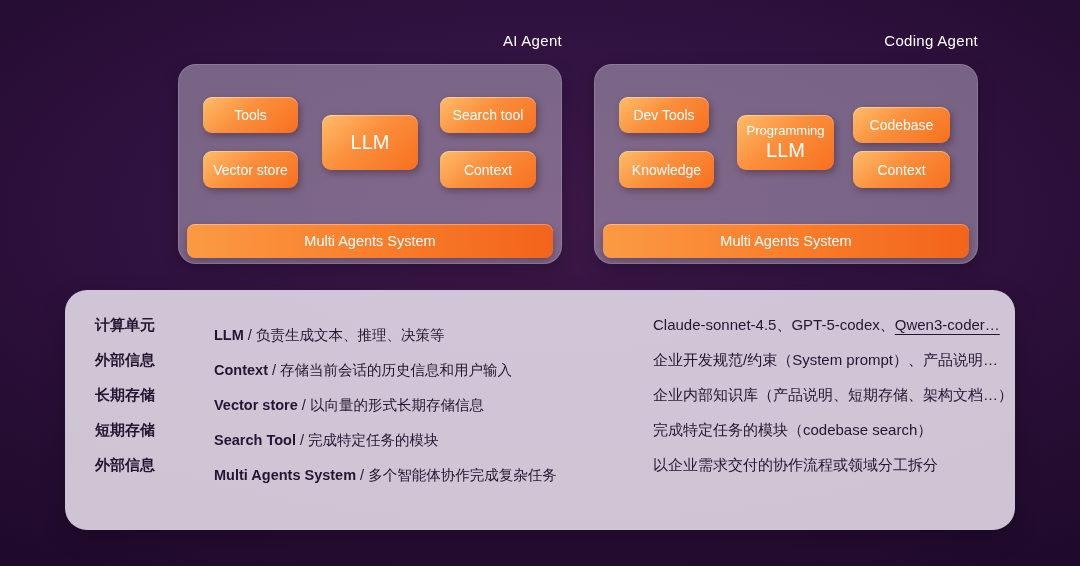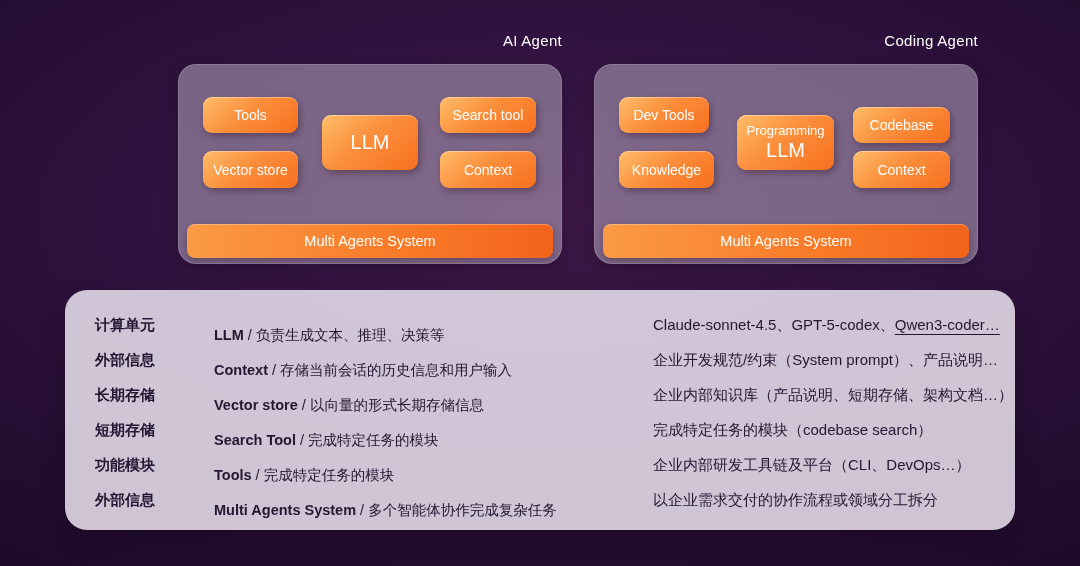--- a/index.html
+++ b/index.html
@@ -118,25 +118,20 @@
       <div class="t-ai"><span class="term">Vector store</span><span class="desc"> / 以向量的形式长期存储信息</span></div>
       <div class="t-coding"><span>企业内部知识库（产品说明、短期存储、架构文档…）</span></div>
     </div>
 
     <div class="t-row">
       <div class="t-label">短期存储</div>
       <div class="t-ai"><span class="term">Search Tool</span><span class="desc"> / 完成特定任务的模块</span></div>
       <div class="t-coding"><span>完成特定任务的模块（codebase search）</span></div>
     </div>
 
-    <div class="t-row">
-      <div class="t-label">功能模块</div>
-      <div class="t-ai"><span class="term">Tools</span><span class="desc"> / 完成特定任务的模块</span></div>
-      <div class="t-coding"><span>企业内部研发工具链及平台（CLI、DevOps…）</span></div>
-    </div>
 
     <div class="t-row">
       <div class="t-label">外部信息</div>
       <div class="t-ai"><span class="term">Multi Agents System</span><span class="desc"> / 多个智能体协作完成复杂任务</span></div>
       <div class="t-coding"><span>以企业需求交付的协作流程或领域分工拆分</span></div>
     </div>
 
   </div>
 </div>
 

